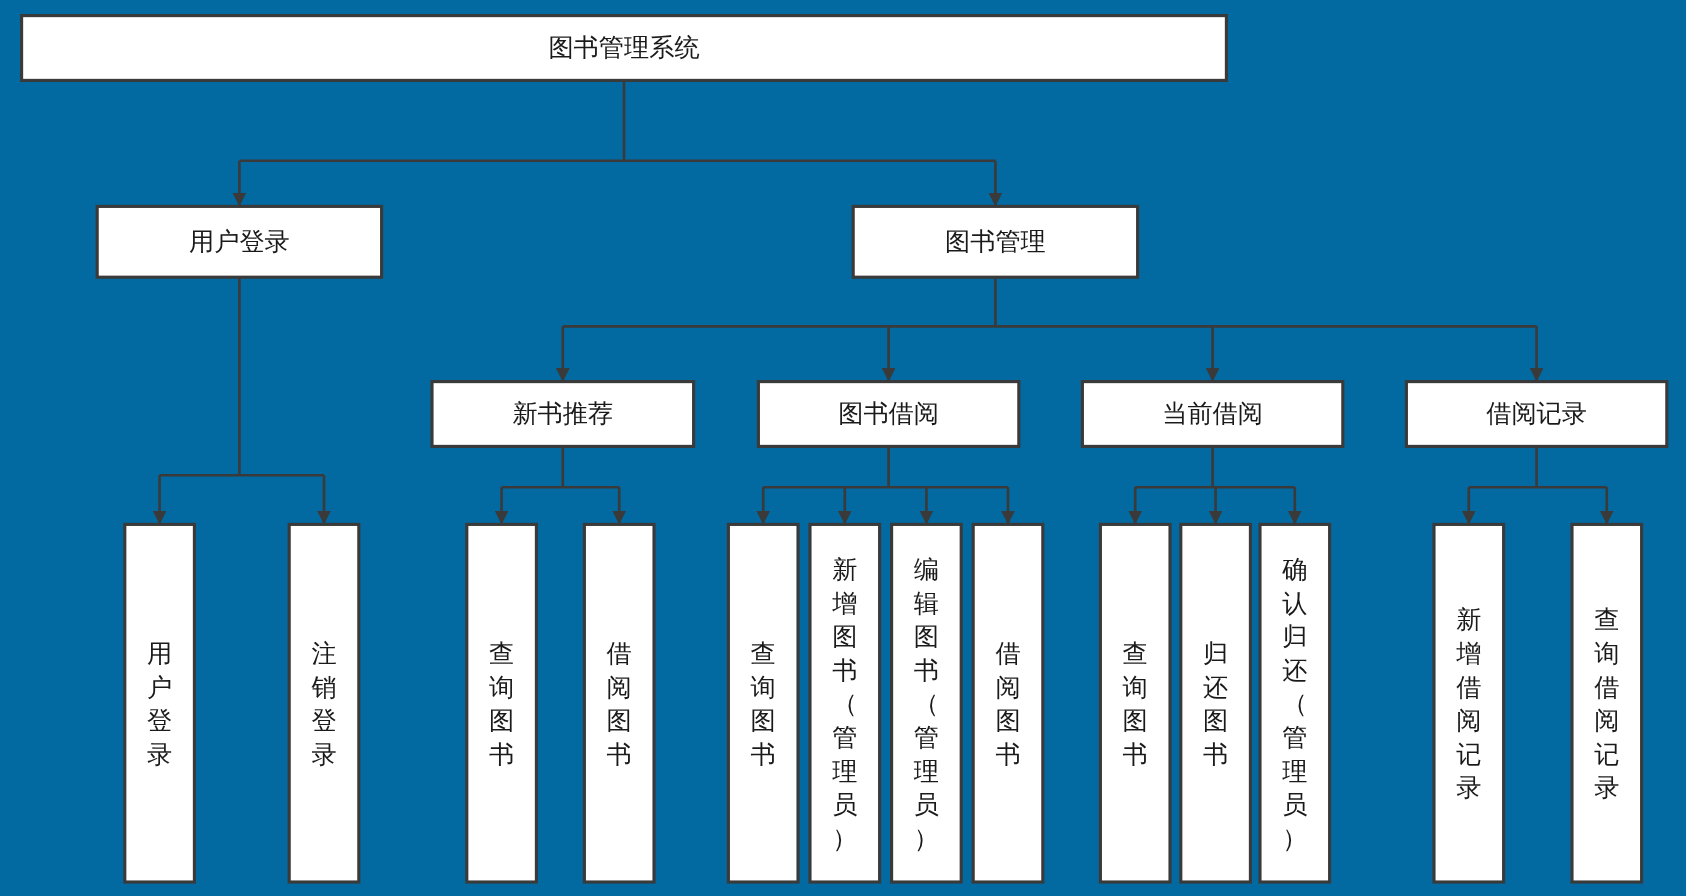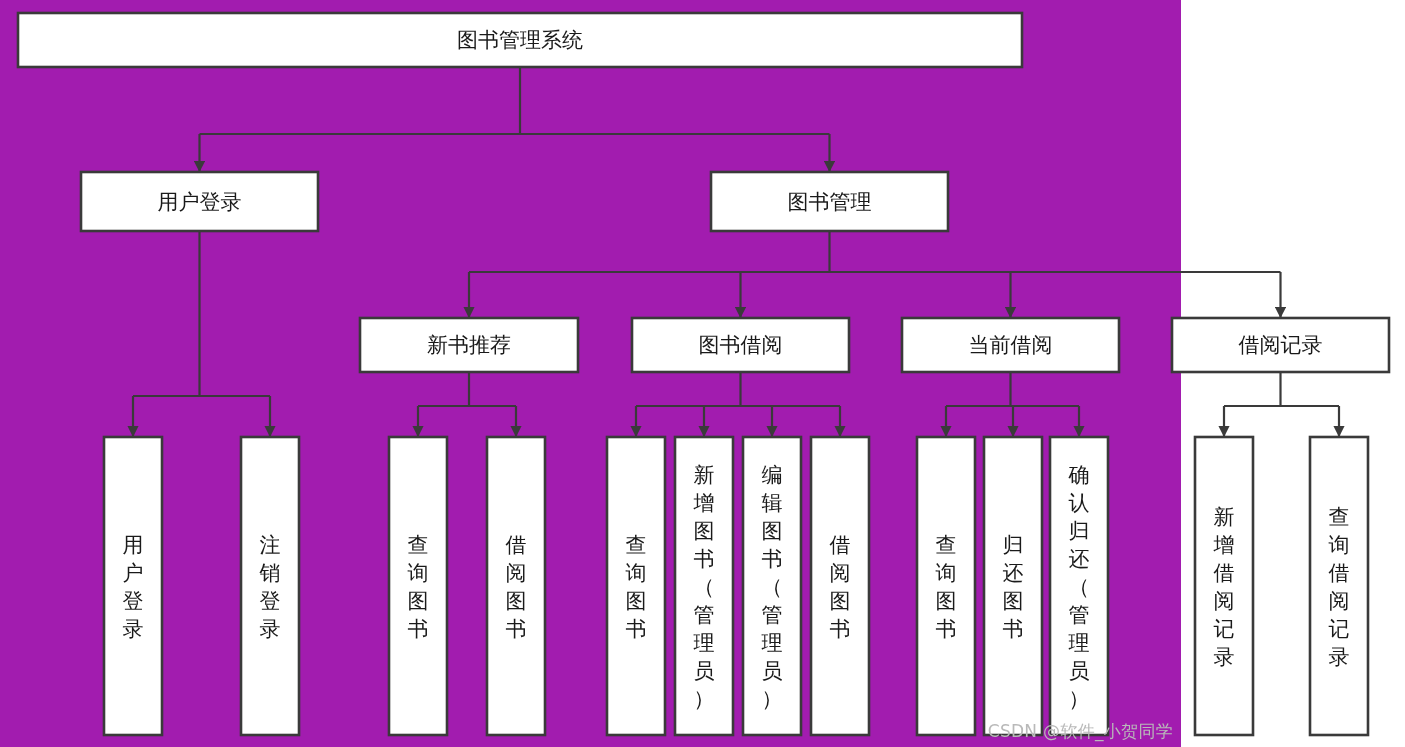--- a/index.html
+++ b/index.html
@@ -8,23 +8,23 @@
     background: #ffffff;
   }
   body {
     width: 1405px;
     height: 747px;
     font-family: "DejaVu Sans", "Liberation Sans", sans-serif;
     overflow: hidden;
   }
   #diagram-root {
     position: relative;
-    width: 1181px;
+    width: 1405px;
     height: 747px;
-    background: #a21caf;
+    background: #0369a1;
   }
   svg#tree-svg {
     position: absolute;
     top: 0;
     left: 0;
     width: 1405px;
     height: 747px;
   }
   .node-box {
     fill: #ffffff;
@@ -247,14 +247,13 @@
           <text x="1339" y="518" class="node-label-vertical" dominant-baseline="middle">查</text>
           <text x="1339" y="546" class="node-label-vertical" dominant-baseline="middle">询</text>
           <text x="1339" y="574" class="node-label-vertical" dominant-baseline="middle">借</text>
           <text x="1339" y="602" class="node-label-vertical" dominant-baseline="middle">阅</text>
           <text x="1339" y="630" class="node-label-vertical" dominant-baseline="middle">记</text>
           <text x="1339" y="658" class="node-label-vertical" dominant-baseline="middle">录</text>
         </g>
       </g>
   </svg>
 
-  <div class="watermark">CSDN @软件_小贺同学</div>
 </div>
 
 </body></html>

